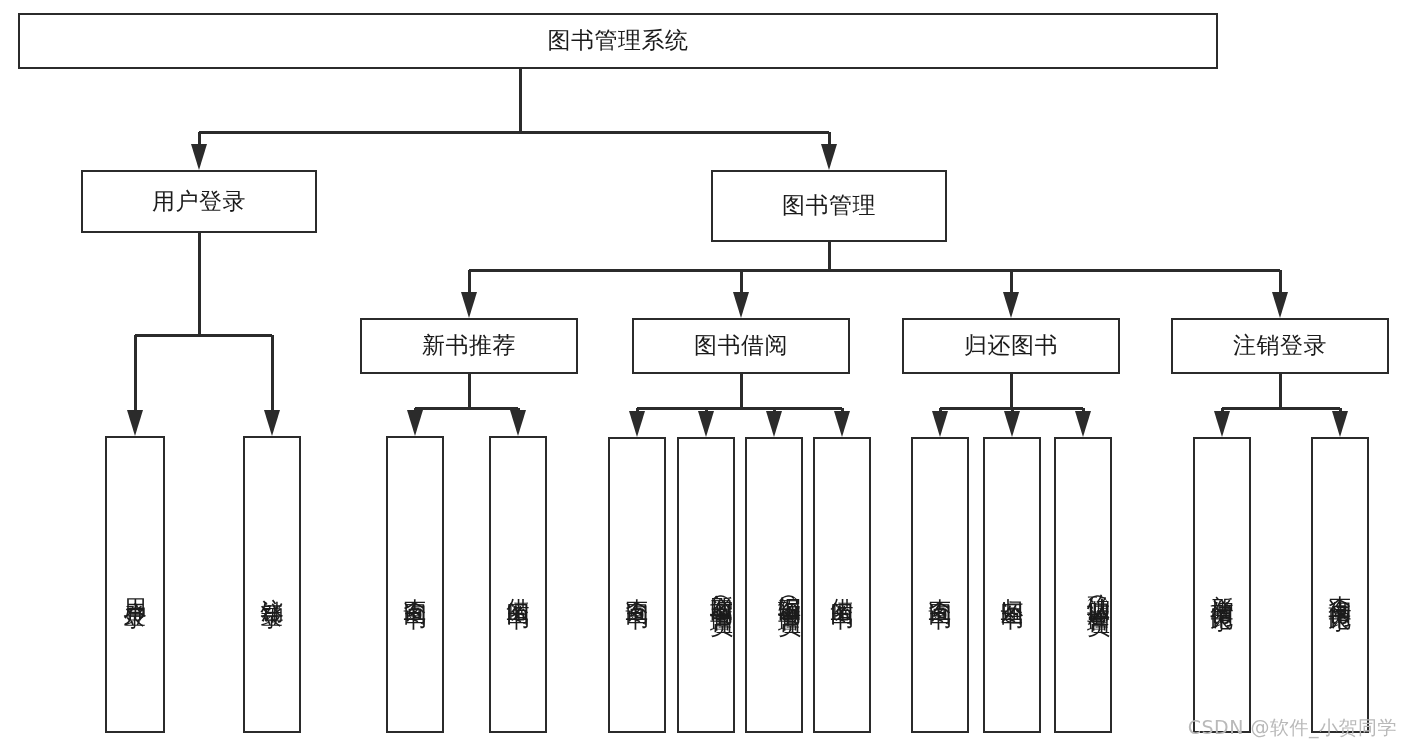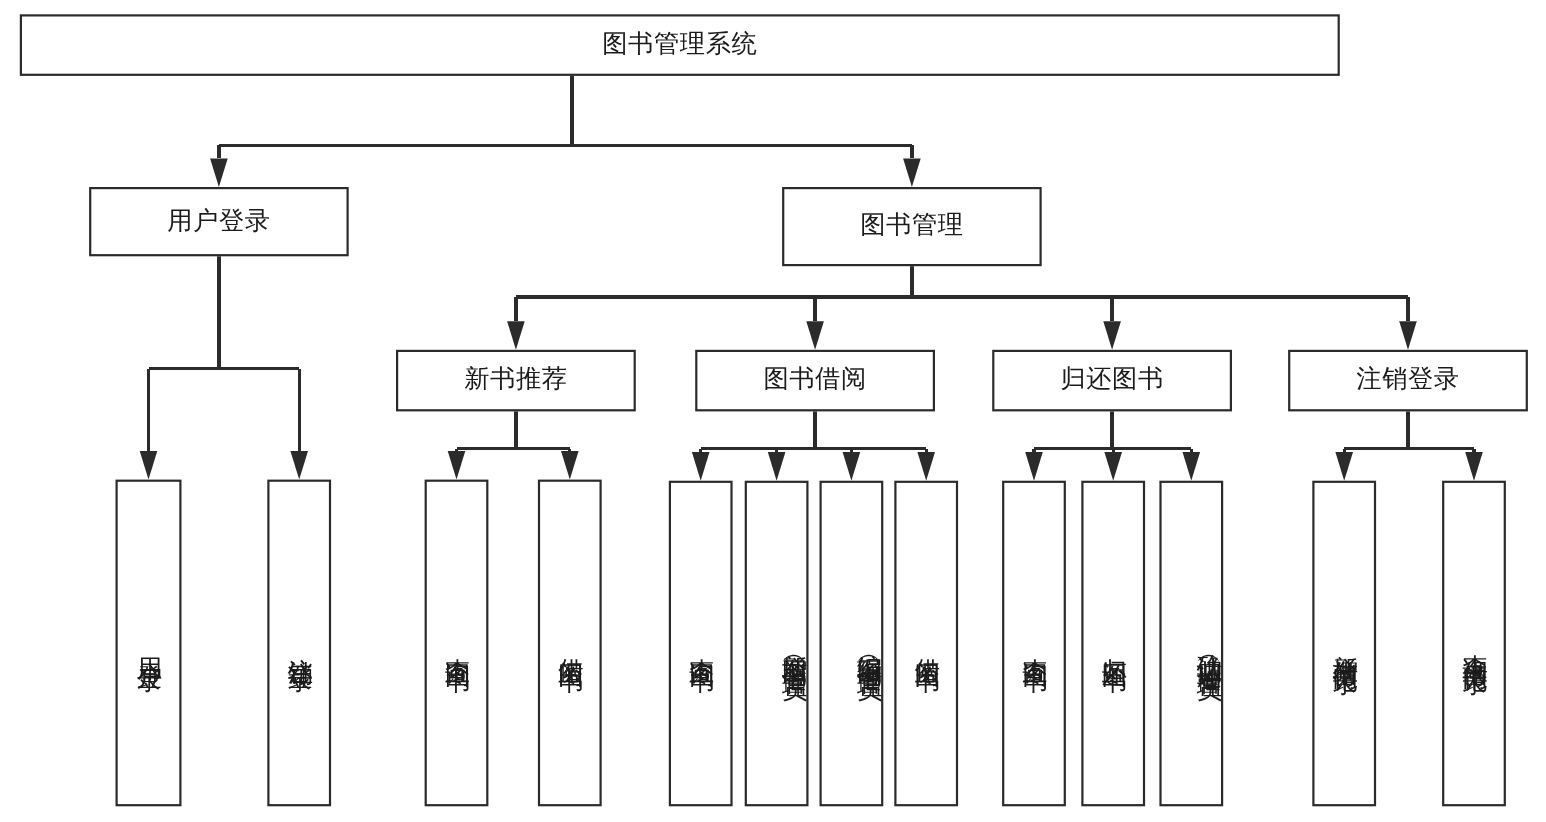--- a/index.html
+++ b/index.html
@@ -198,13 +198,14 @@
       <div class="node-box" style="left: 1054px; top: 437px; width: 58px; height: 296px; border-color: rgb(43, 43, 43); background: rgb(255, 255, 255);">
         <div class="node-label-v top-aligned" style="color: rgb(27, 27, 27);">确认归还（管理员）</div>
       </div>
       <div class="node-box" style="left: 1193px; top: 437px; width: 58px; height: 296px; border-color: rgb(43, 43, 43); background: rgb(255, 255, 255);">
         <div class="node-label-v" style="color: rgb(27, 27, 27);">新增借阅记录</div>
       </div>
       <div class="node-box" style="left: 1311px; top: 437px; width: 58px; height: 296px; border-color: rgb(43, 43, 43); background: rgb(255, 255, 255);">
         <div class="node-label-v" style="color: rgb(27, 27, 27);">查询借阅记录</div>
       </div>
     </div>
+  <div id="watermark">CSDN @软件_小贺同学</div>
 </div>
 
 </body></html>

